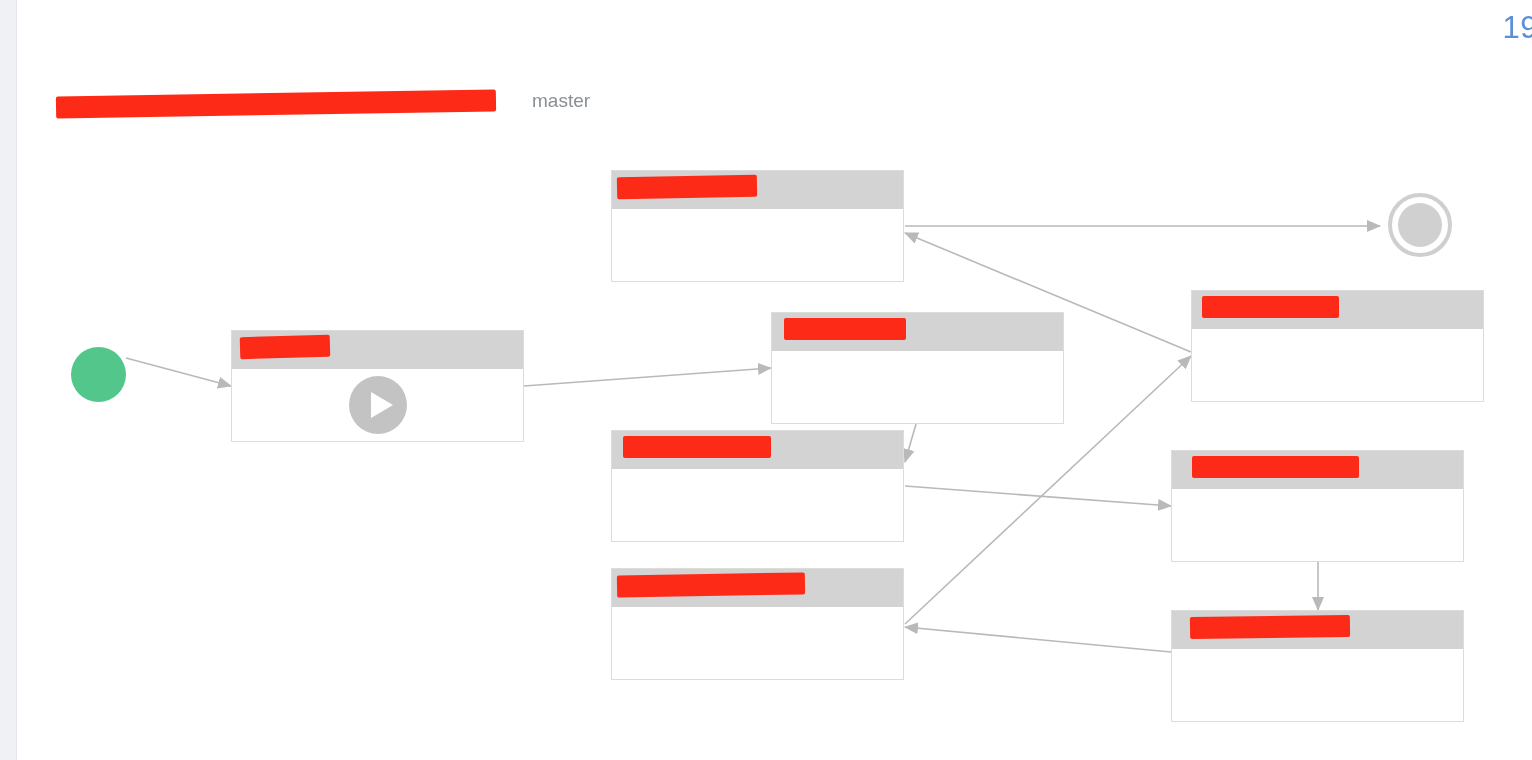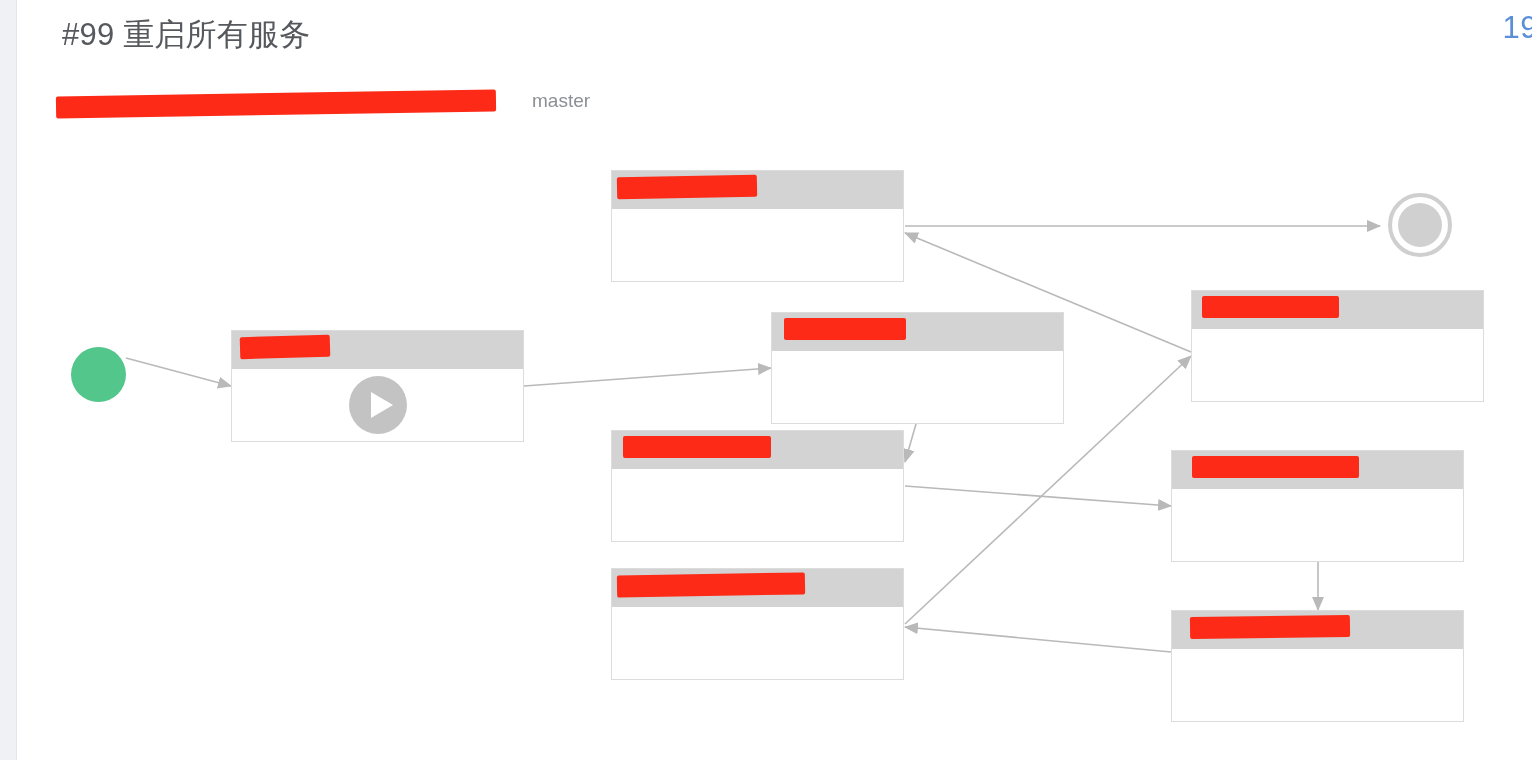--- a/index.html
+++ b/index.html
@@ -176,21 +176,20 @@
   }
 </style>
 </head>
 <body>
 
 <div id="app">
 
   <div class="gutter-left"></div>
 
   <div class="header">
-    <div class="build-title">#99 重启所有服务</div>
 
     <div class="subline">
       <span class="repo-url"></span>
       <span class="redact url-1"></span>
       <span class="branch">master</span>
     </div>
 
     <div class="duration" style="right:-6px;">19</div>
   </div>
 

